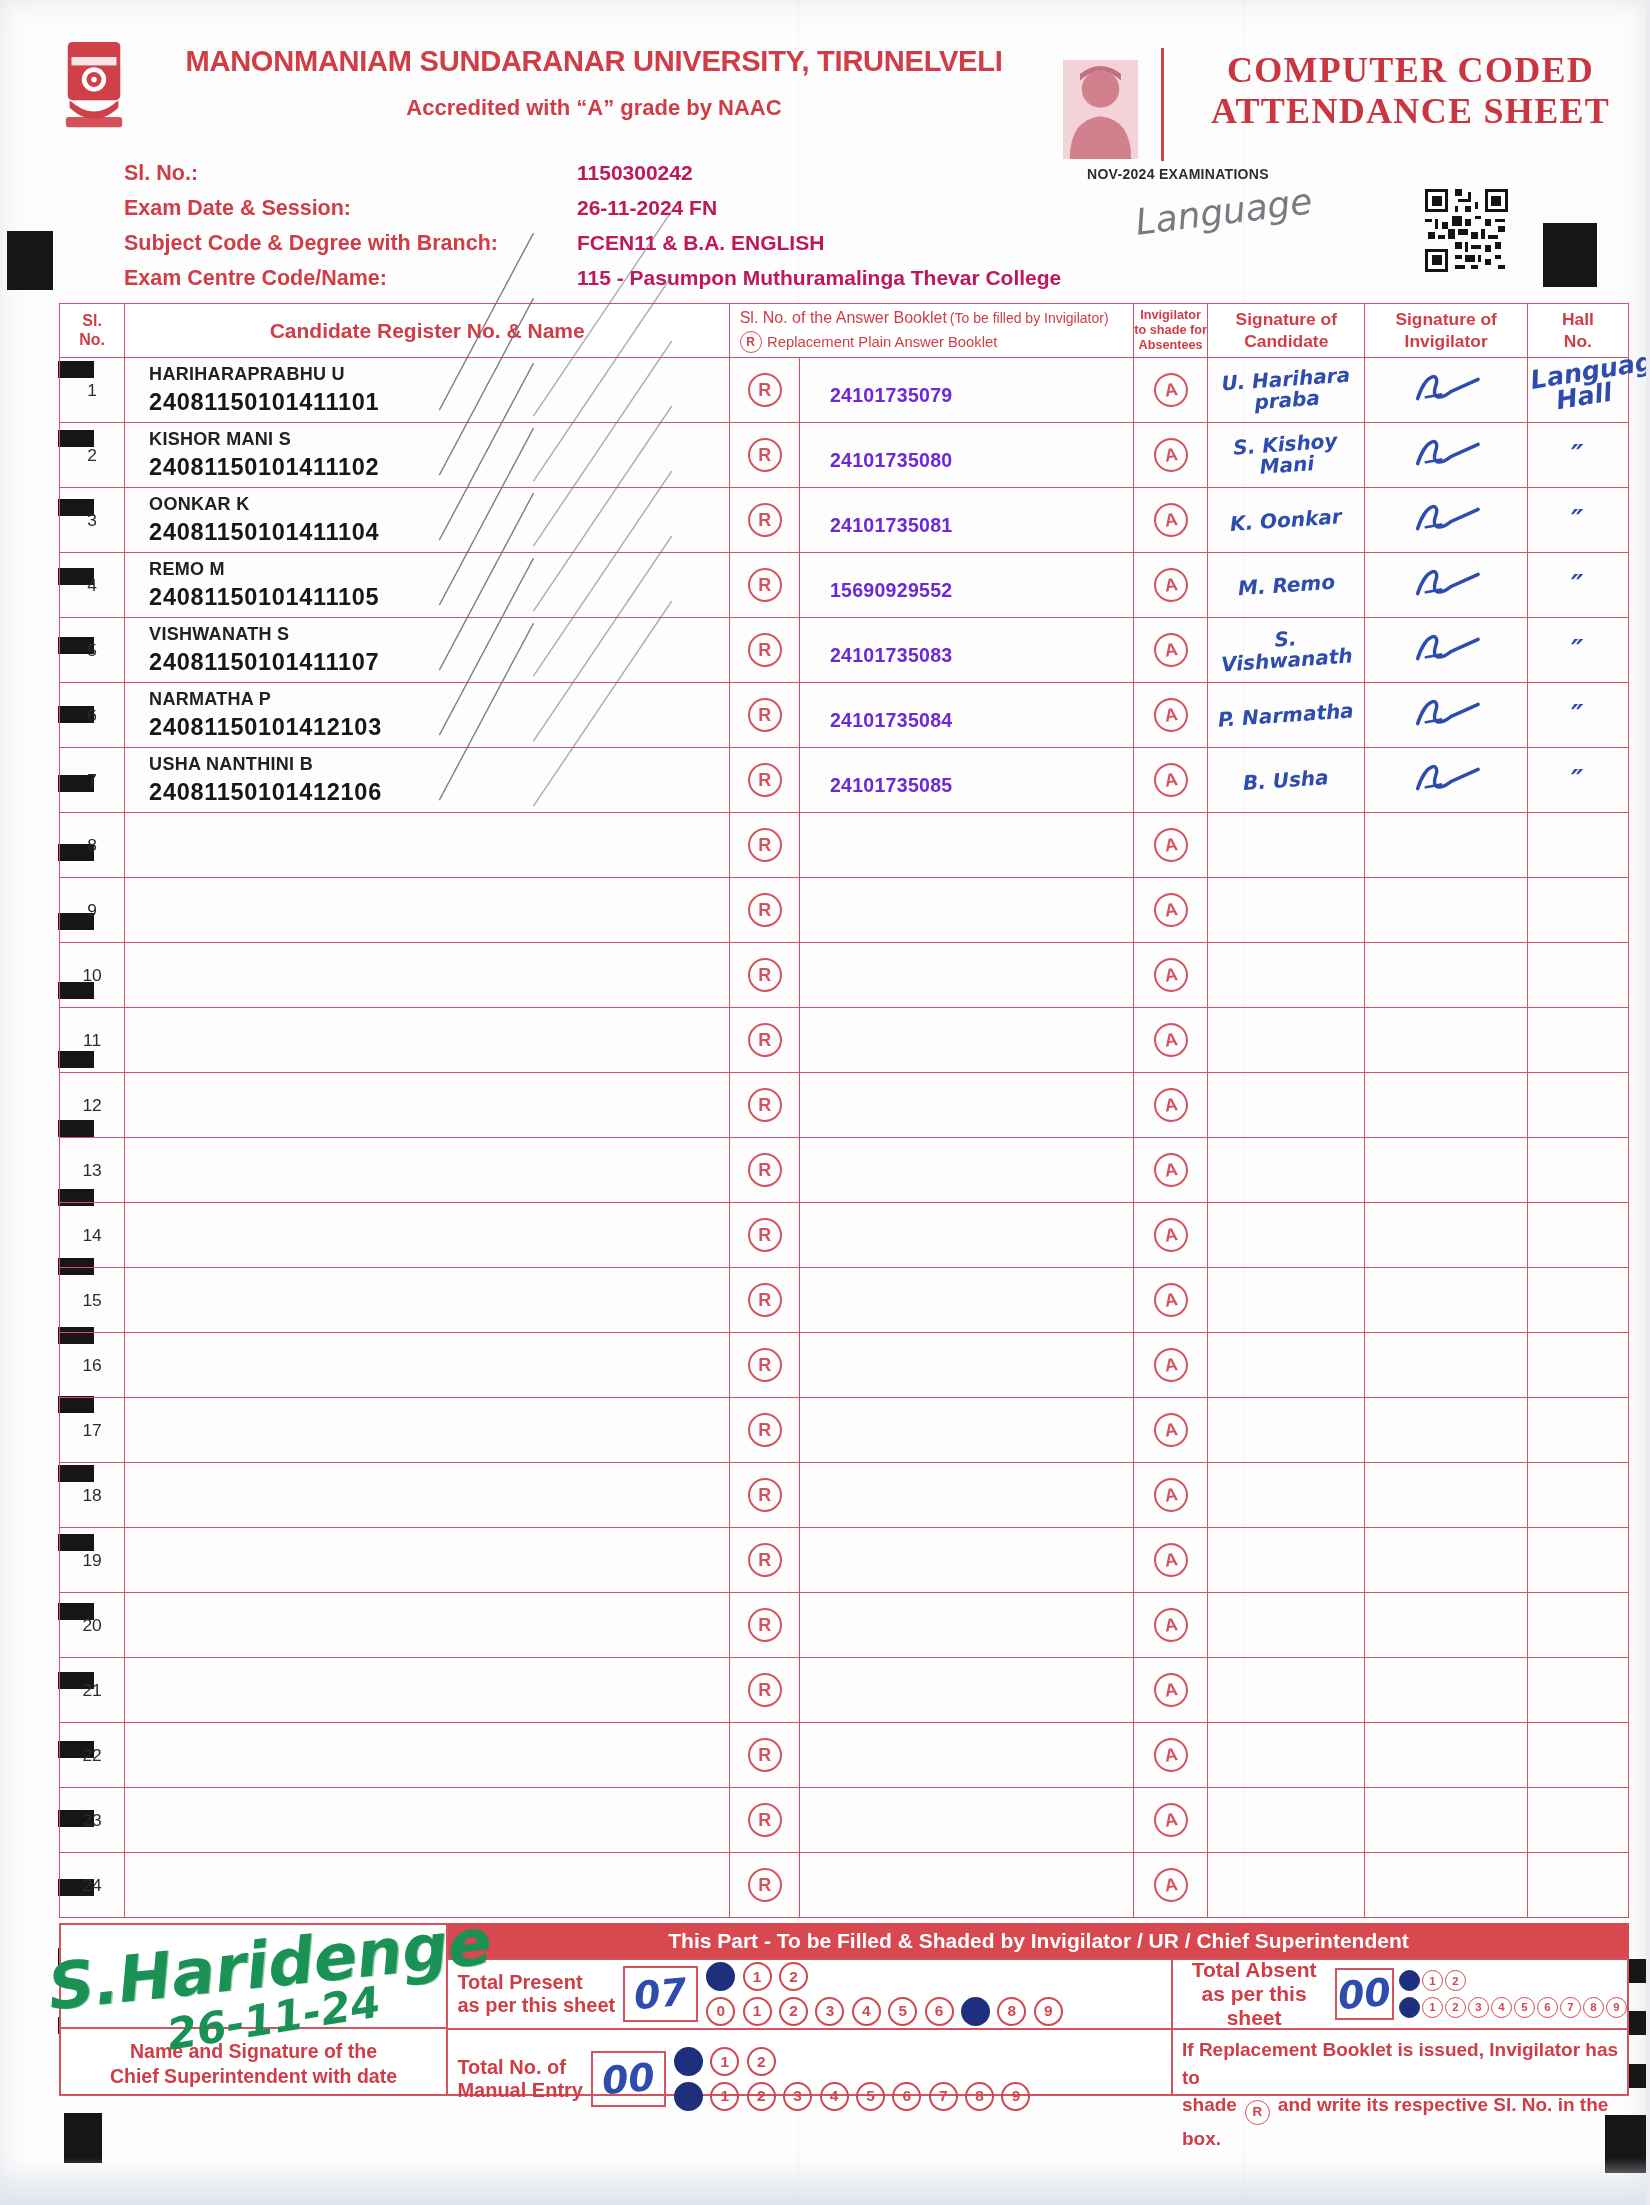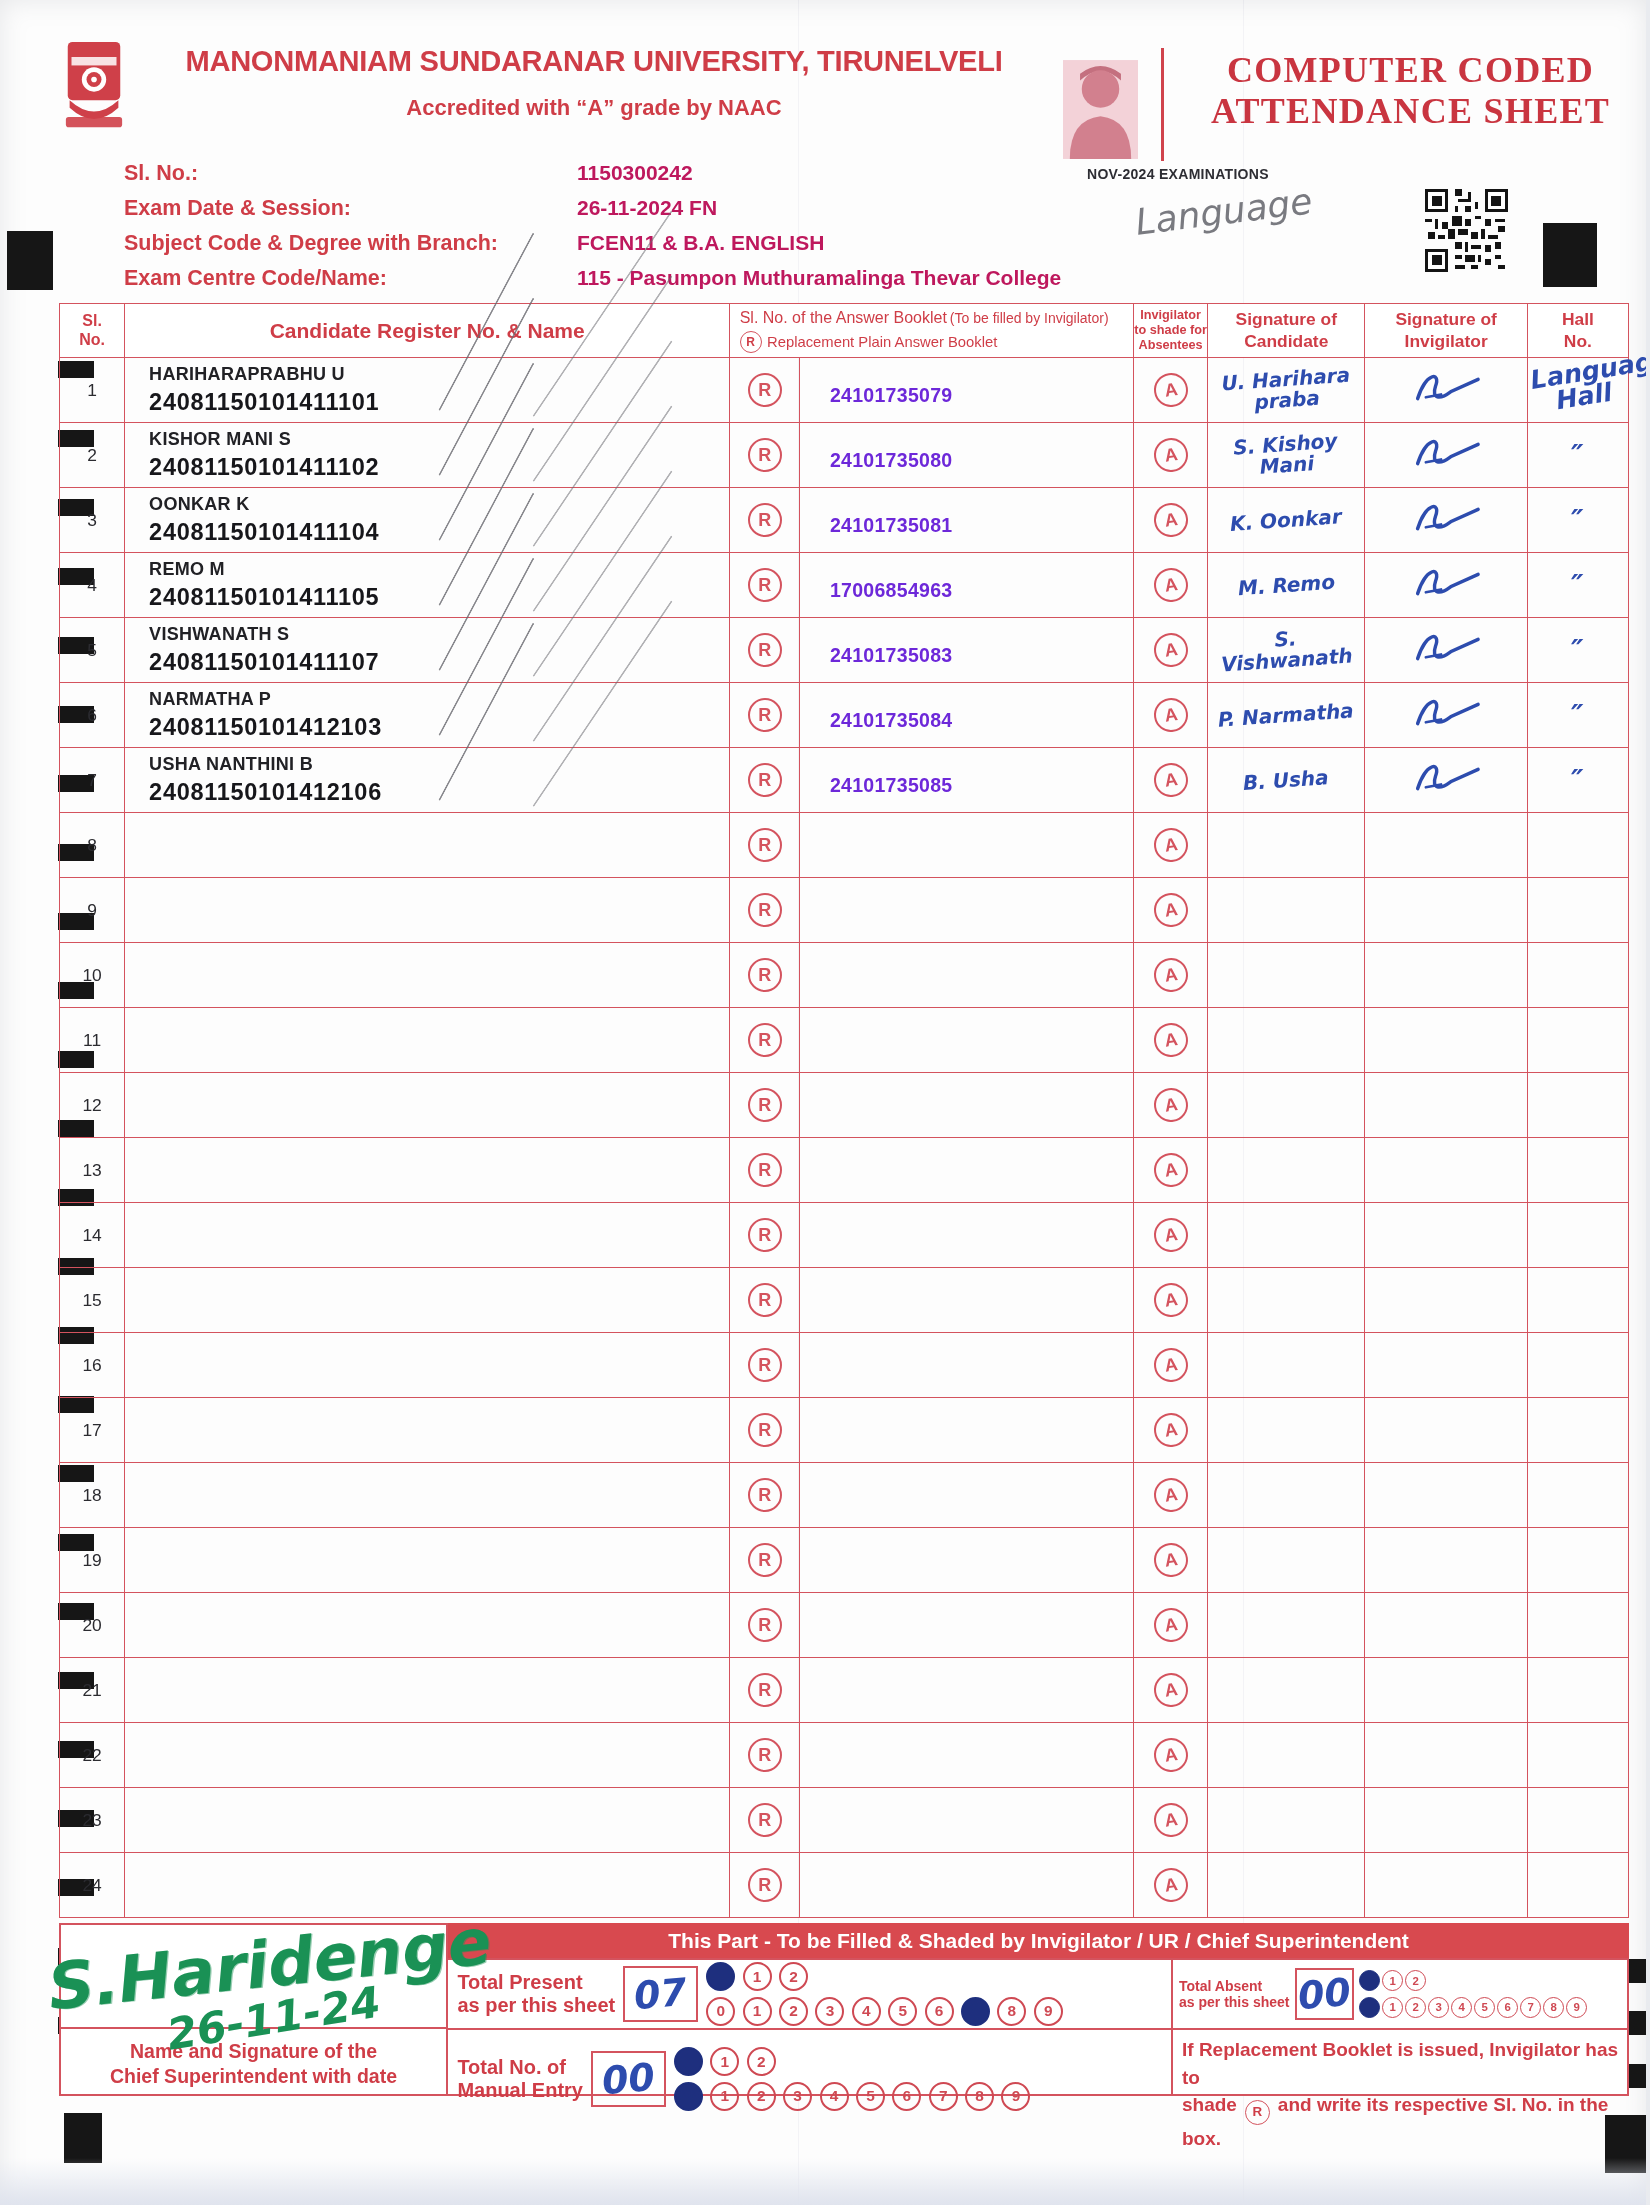--- a/index.html
+++ b/index.html
@@ -110,21 +110,21 @@
     font-weight:bold; font-size:21px; display:flex; align-items:center; justify-content:center; box-sizing:border-box;
   }
   .f-main { position:absolute; left:389px; top:35px; width:1181px; height:138px; border:2px solid #d4535e; border-left:none; box-sizing:border-box; background:#fff; }
   .f-hdiv { position:absolute; left:0; right:0; top:68px; border-top:2px solid #d4535e; }
   .f-vdiv { position:absolute; left:723px; top:0; bottom:0; border-left:2px solid #d4535e; }
   .grp { position:absolute; display:flex; align-items:center; gap:8px; }
   .g-present { left:9.4px; top:0; height:68px; width:708px; }
   .g-manual  { left:9.4px; top:84px; height:70px; width:708px; }
   .g-absent  { left:731px; top:0; height:68px; width:448px; gap:5.4px; }
   .g-label { color:#cf3d47; font-weight:bold; font-size:20px; white-space:pre-line; line-height:1.15; }
-  .g-absent .g-label { font-size:14px; }
+  .g-absent .g-label { font-size:21px;text-align:center; }
   .g-box { width:75px; height:56px; border:2px solid #d4535e; display:flex; align-items:center; justify-content:center; box-sizing:border-box; flex:none; }
   .g-absent .g-box { width:59px; height:52px; }
   .g-ink {
     color:var(--ink-blue,#2d4cae); font-size:38px; font-weight:bold; font-style:italic;
     transform:rotate(-5deg); font-family:"DejaVu Sans", sans-serif;
   }
   .bub-col { display:flex; flex-direction:column; gap:5.4px; }
   .bub-row { display:flex; gap:7.4px; }
   .g-absent .bub-row { gap:2px; }
   .bubble {
@@ -390,21 +390,21 @@
       <td class="c-sl"><span>4</span></td>
       <td class="c-name">
         <div class="nm">REMO M</div>
         <div class="rg">24081150101411105</div>
         <i class="tick tk1"></i>
         <i class="tick tk2"></i>
       </td>
       <td class="c-r">
         <span class="circ">R</span>
       </td>
-      <td class="c-bk"><span>17006854963</span></td>
+      <td class="c-bk"><span>15690929552</span></td>
       <td class="c-a">
         <span class="circ">A</span>
       </td>
       <td class="c-sigc">
         <span class="hand">M. Remo</span>
       </td>
       <td class="c-sigi">
         <svg class="squig" viewBox="0 0 120 64">
           <path d="M18 46 C 30 8, 52 6, 44 28 C 38 46, 50 48, 66 36 L 106 18" stroke="#2d4cae" stroke-width="5" fill="none" stroke-linecap="round"></path>
           <path d="M30 44 L 52 40" stroke="#2d4cae" stroke-width="4" fill="none" stroke-linecap="round"></path>

